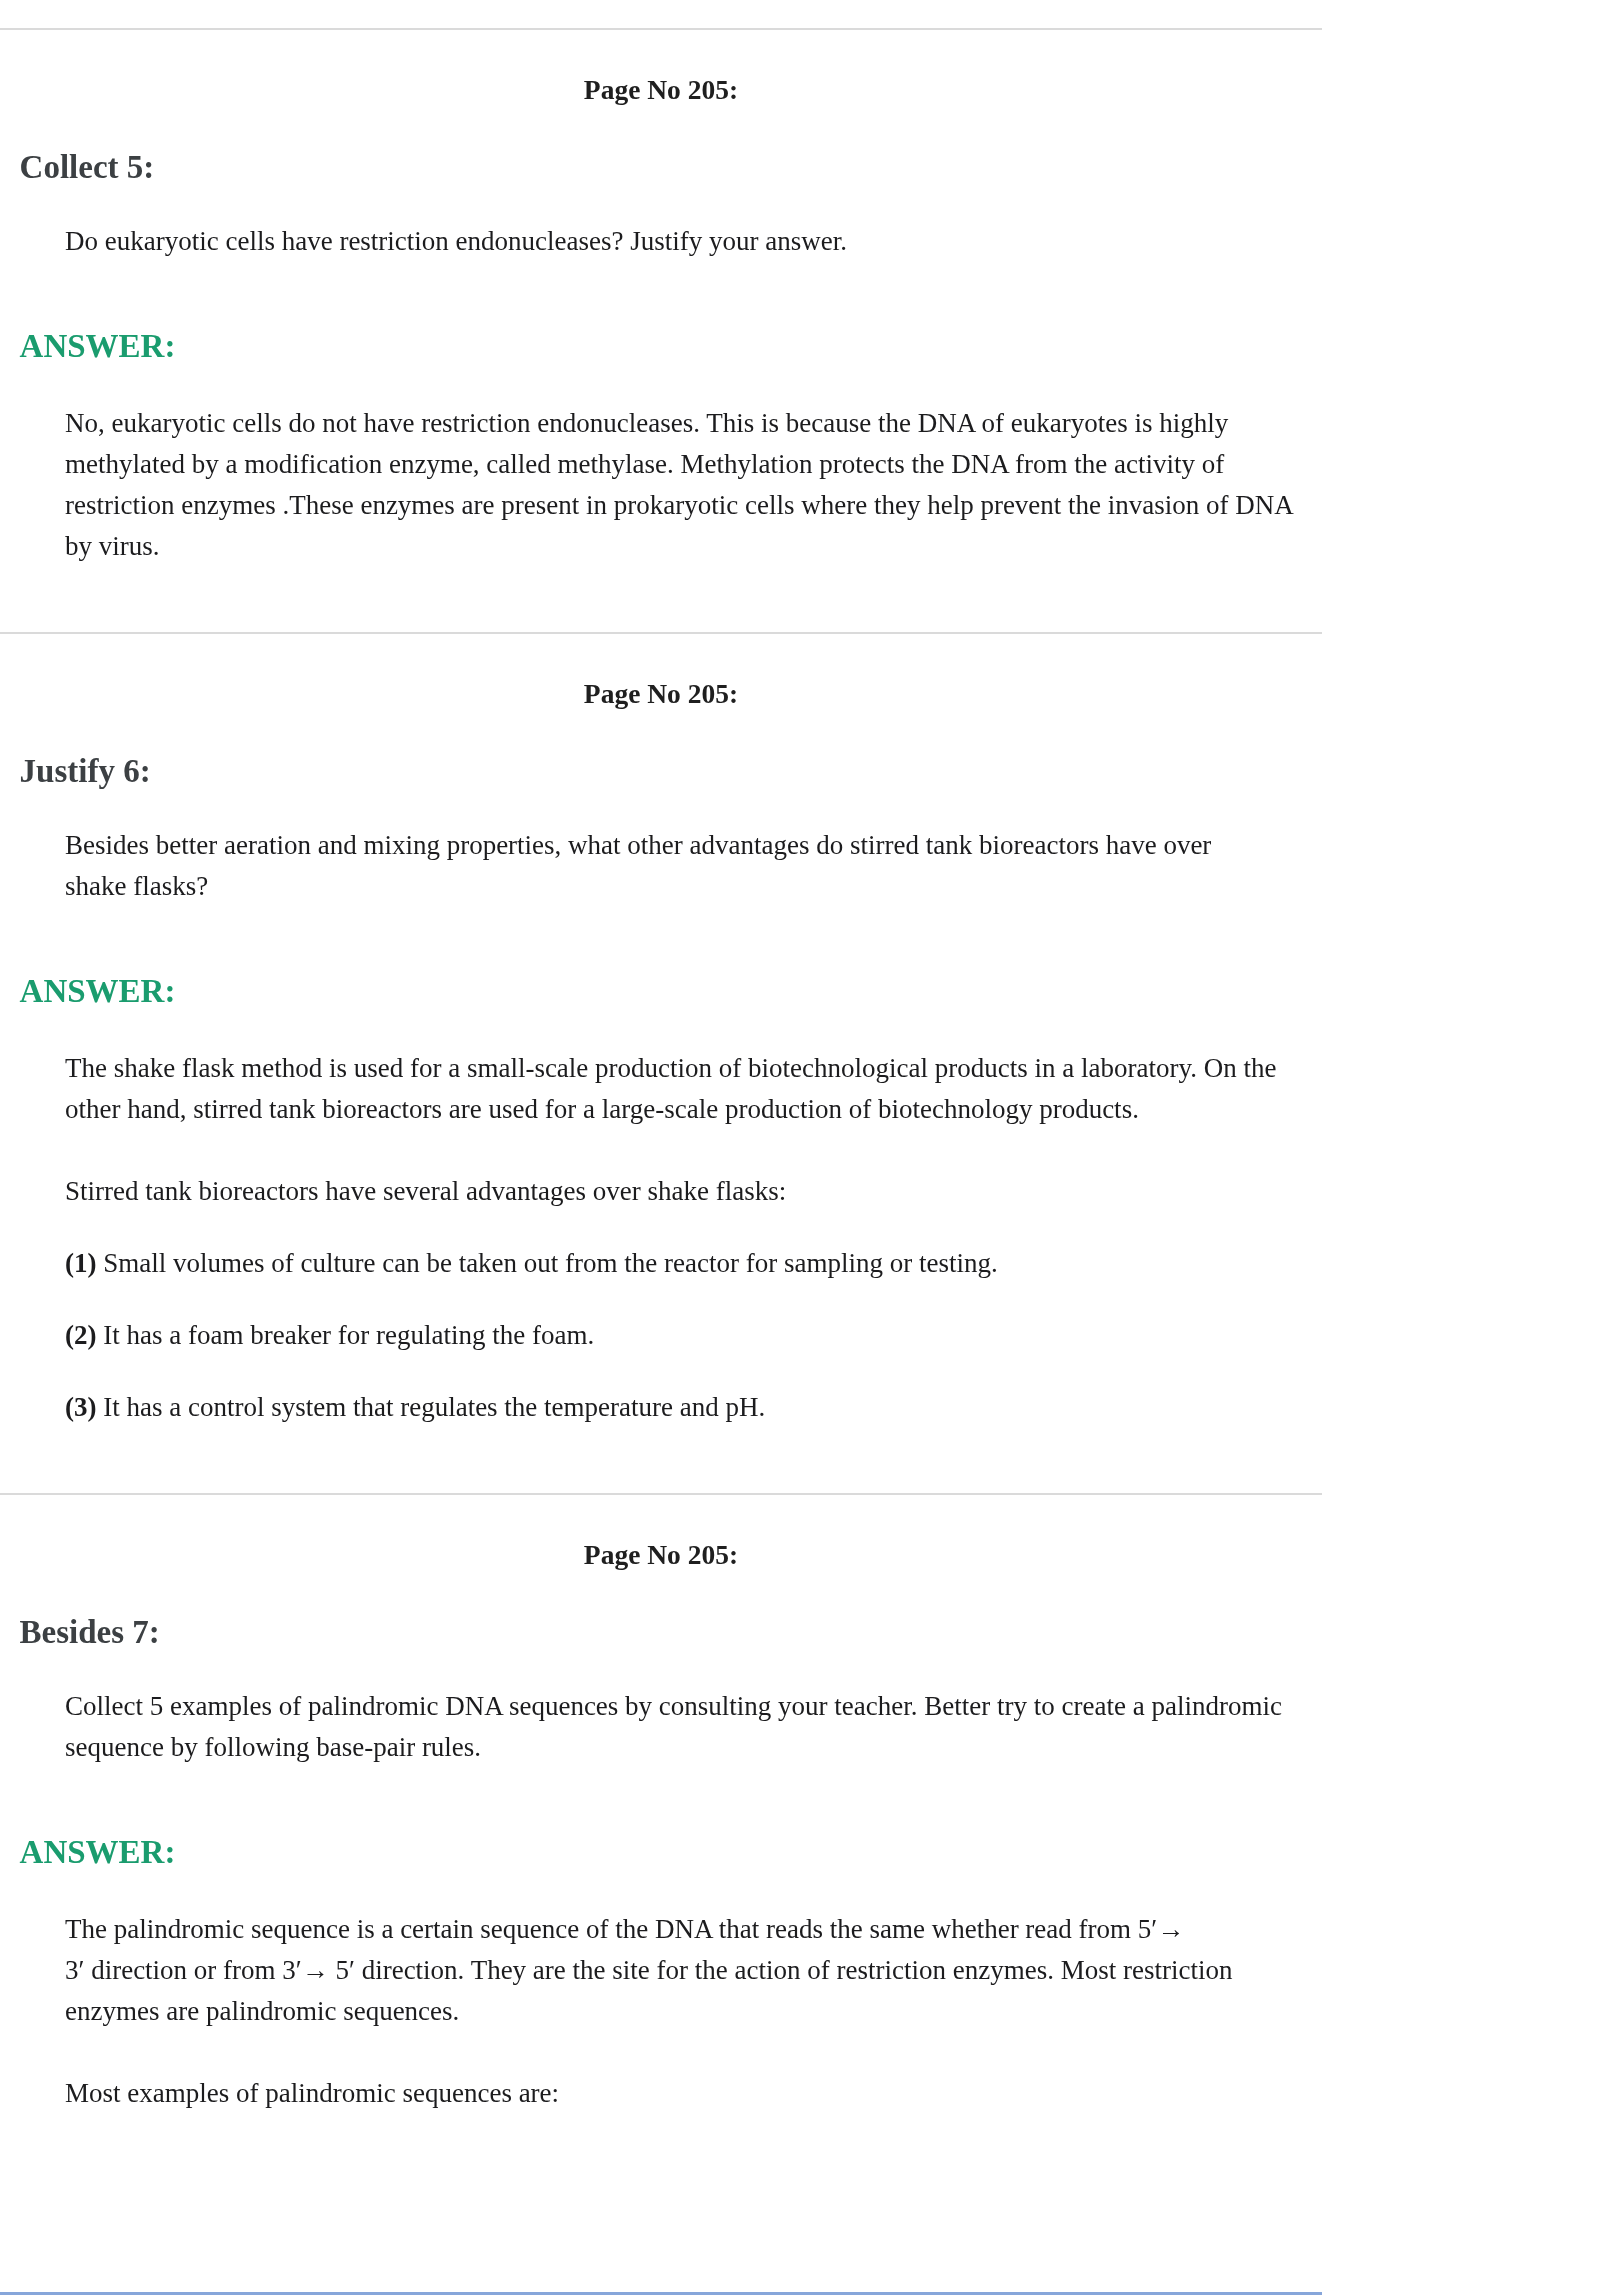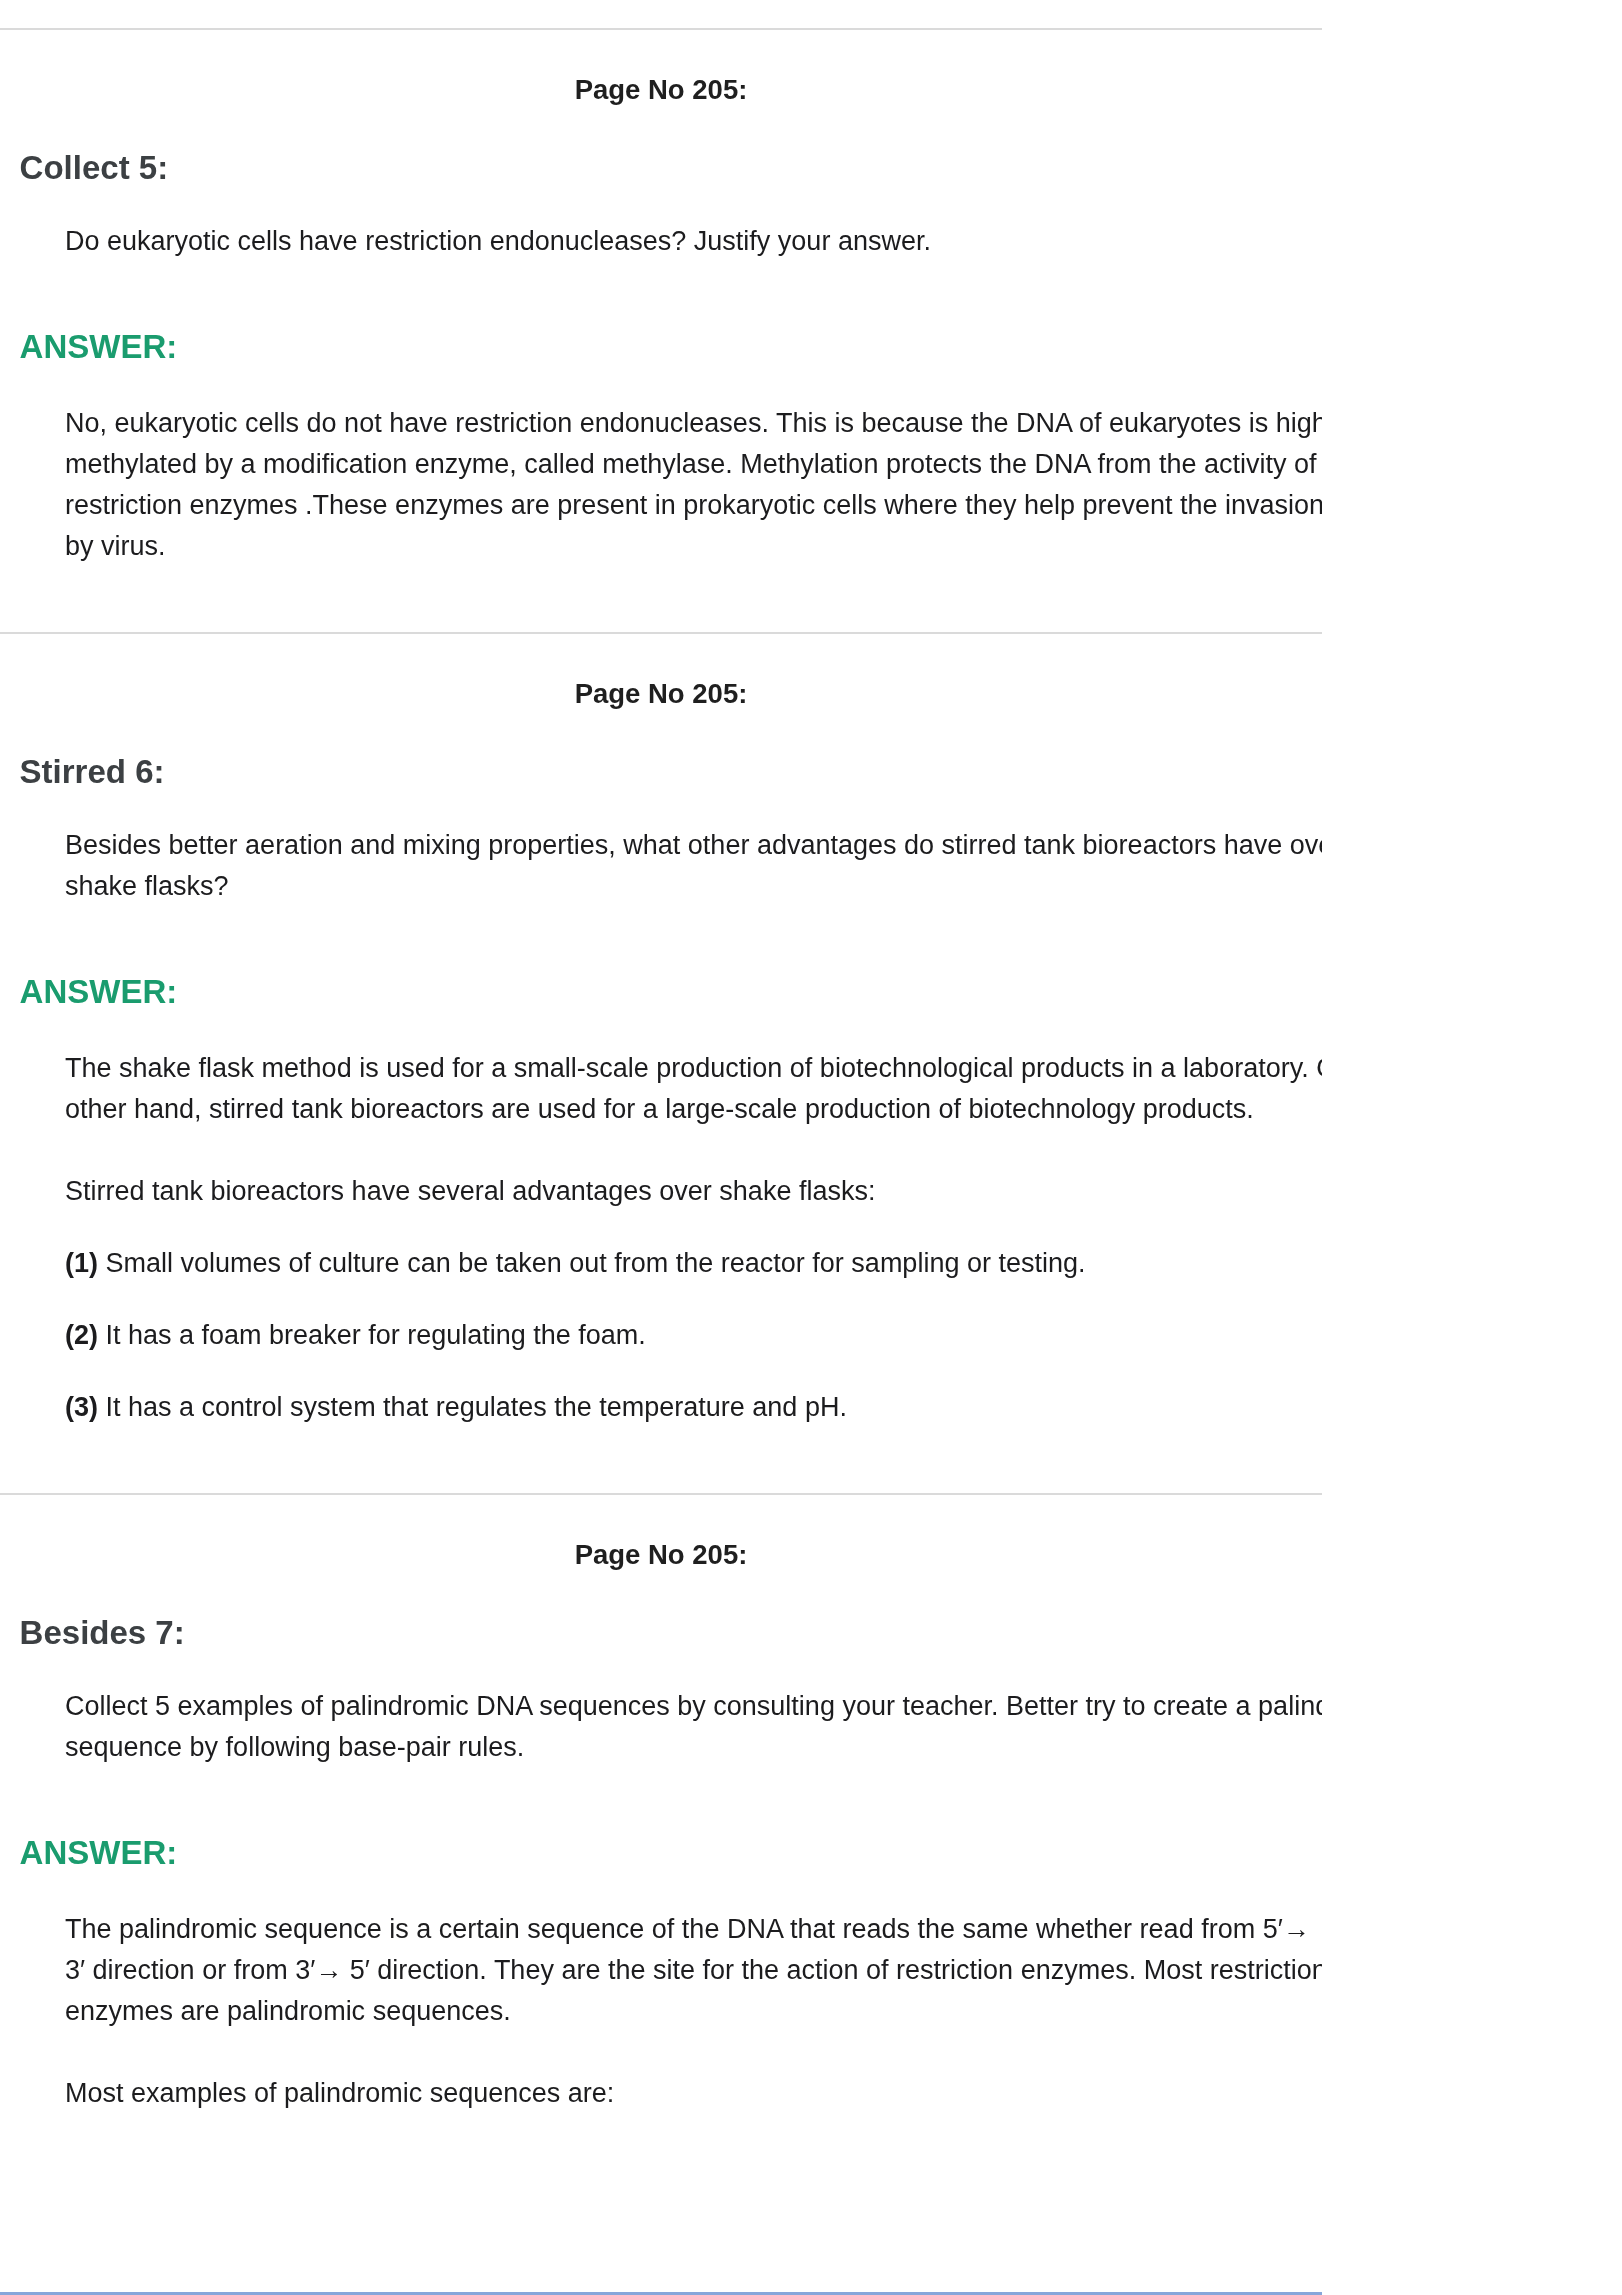--- a/index.html
+++ b/index.html
@@ -6,21 +6,21 @@
     margin: 0;
     padding: 0;
     background: #ffffff;
   }
   .page {
     position: relative;
     width: 1322px;
     height: 2295px;
     background: #ffffff;
     overflow: hidden;
-    font-family: Liberation Sans, sans-serif;
+    font-family: Liberation Serif, serif;
     color: #1c1c1e;
   }
   .divider {
     border: none;
     border-top: 2px solid #dadada;
     margin: 0;
     width: 100%;
   }
   .divider.top { margin-top: 27.5px; }
   .divider.section { margin-top: 65px; }
@@ -94,21 +94,21 @@
     <div class="a-text">No, eukaryotic cells do not have restriction endonucleases. This is because the DNA of eukaryotes is highly
 methylated by a modification enzyme, called methylase. Methylation protects the DNA from the activity of
 restriction enzymes .These enzymes are present in prokaryotic cells where they help prevent the invasion of DNA
 by virus.</div>
   </div>
 
   <hr class="divider section">
 
   <div>
     <div class="page-header">Page No 205:</div>
-    <div class="q-label">Stirred 6:</div>
+    <div class="q-label">Justify 6:</div>
     <div class="q-text">Besides better aeration and mixing properties, what other advantages do stirred tank bioreactors have over
 shake flasks?</div>
     <div class="a-label">ANSWER:</div>
     <div class="a-text">The shake flask method is used for a small-scale production of biotechnological products in a laboratory. On the
 other hand, stirred tank bioreactors are used for a large-scale production of biotechnology products.</div>
     <div class="a-text">Stirred tank bioreactors have several advantages over shake flasks:</div>
     <div class="adv-item"><span class="b">(1)</span> <span>Small volumes of culture can be taken out from the reactor for sampling or testing.</span></div>
     <div class="adv-item"><span class="b">(2)</span> <span>It has a foam breaker for regulating the foam.</span></div>
     <div class="adv-item"><span class="b">(3)</span> <span>It has a control system that regulates the temperature and pH.</span></div>
   </div>

